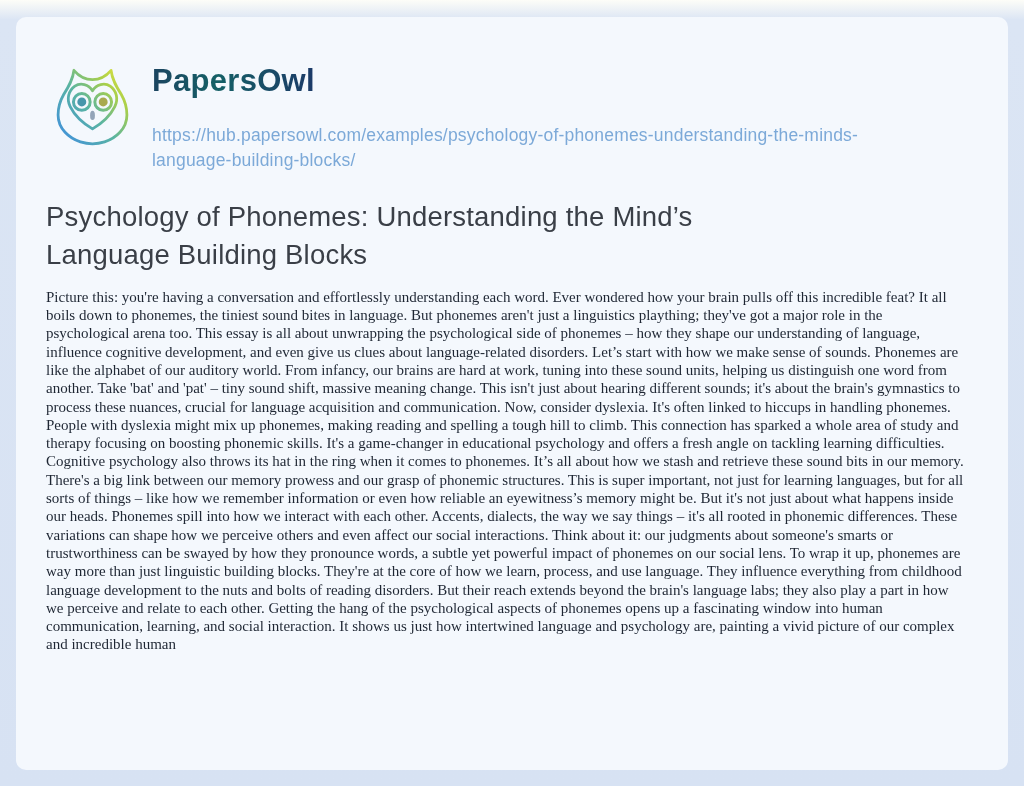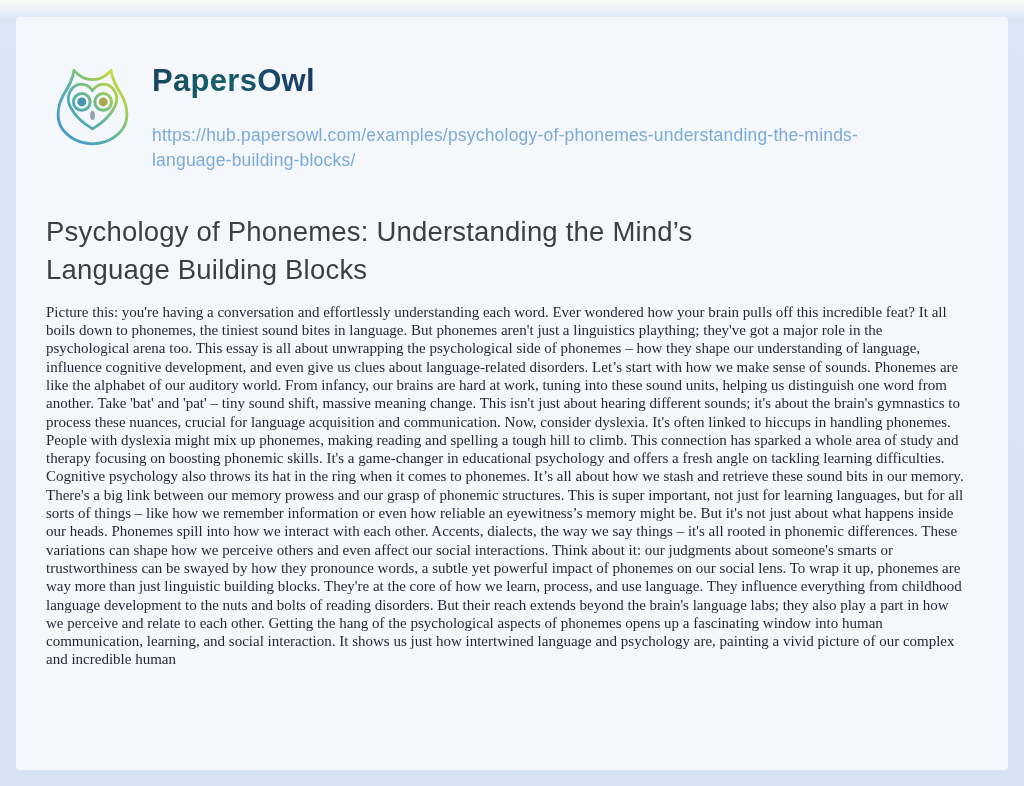--- a/index.html
+++ b/index.html
@@ -13,21 +13,21 @@
     background: linear-gradient(180deg, #fdfdf8 0%, #dbe5f4 2.5%, #d7e2f3 100%);
     position: relative;
   }
   .card {
     position: absolute;
     left: 16px;
     top: 17px;
     right: 16px;
     bottom: 16px;
     background: #f4f8fd;
-    border-radius: 4px;
+    border-radius: 10px;
     box-sizing: border-box;
     padding: 44px 28px 8px 30px;
     overflow: hidden;
   }
   .doc-header {
     display: flex;
     align-items: flex-start;
     gap: 13px;
   }
   .logo { flex: 0 0 auto; }
@@ -52,21 +52,21 @@
     font-size: 17.5px;
     line-height: 1.42;
     color: #7ca9d8;
     text-decoration: none;
     letter-spacing: 0.2px;
     word-break: normal;
     overflow-wrap: break-word;
     cursor: pointer;
   }
   .title {
-    margin: 40px 0 0 0;
+    margin: 25px 0 0 0;
     font-weight: 400;
     font-size: 27.5px;
     line-height: 1.38;
     letter-spacing: 0.2px;
     color: #3a3f47;
     max-width: 740px;
   }
   .essay-body {
     margin: 14px 12px 0 0;
     font-family: "Liberation Serif", serif;

